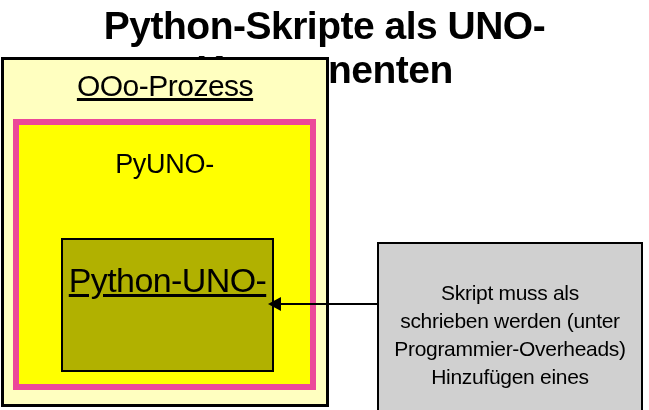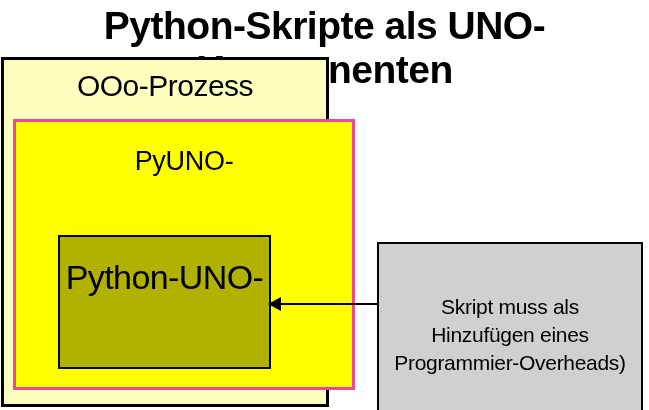--- a/index.html
+++ b/index.html
@@ -32,39 +32,41 @@
     width: 328px; height: 350px;
     background: #ffffc0;
     border: 3px solid #000000;
   }
   .outer-label {
     margin-top: 7px;
     text-align: center;
     font-size: 30px;
     line-height: 38px;
     letter-spacing: -0.5px;
+    text-decoration: underline;
   }
   .runtime-box {
     left: 9px; top: 59px;              
-    width: 342px; height: 271px;
+    width: 303px; height: 271px;
     background: #ffff00;
-    border: 3px solid #ec4899;
+    border: 6px solid #ec4899;
   }
   .runtime-label {
     margin-top: 20px;
     text-align: center;
     font-size: 27px;
     line-height: 38px;
     letter-spacing: -0.3px;
   }
   .component-box {
     left: 42px; top: 113px;            
     width: 213px; height: 134px;
     background: #b1b100;
     border: 2px solid #000000;
+    text-decoration: underline;
   }
   .component-label {
     margin-top: 17px;
     text-align: center;
     font-size: 34px;
     line-height: 47px;
     letter-spacing: -0.6px;
   }
   .note-box {
     left: 377px; top: 212px;
@@ -117,22 +119,23 @@
       <div class="box component-box">
         <div class="component-label">
           <span>Python-UNO-</span><br>
         </div>
       </div>
     </div>
   </div>
 
   <div class="box note-box">
     <div class="note-line">Skript muss als</div>
+    <div class="note-line">schrieben werden (unter</div>
+    <div class="note-line">Programmier-Overheads)</div>
     <div class="note-line">Hinzufügen eines</div>
-    <div class="note-line">Programmier-Overheads)</div>
   </div>
 
   <div>
     <div class="arrow-line"></div>
     <div class="arrow-head"></div>
   </div>
 
 </div>
 
 </body></html>

